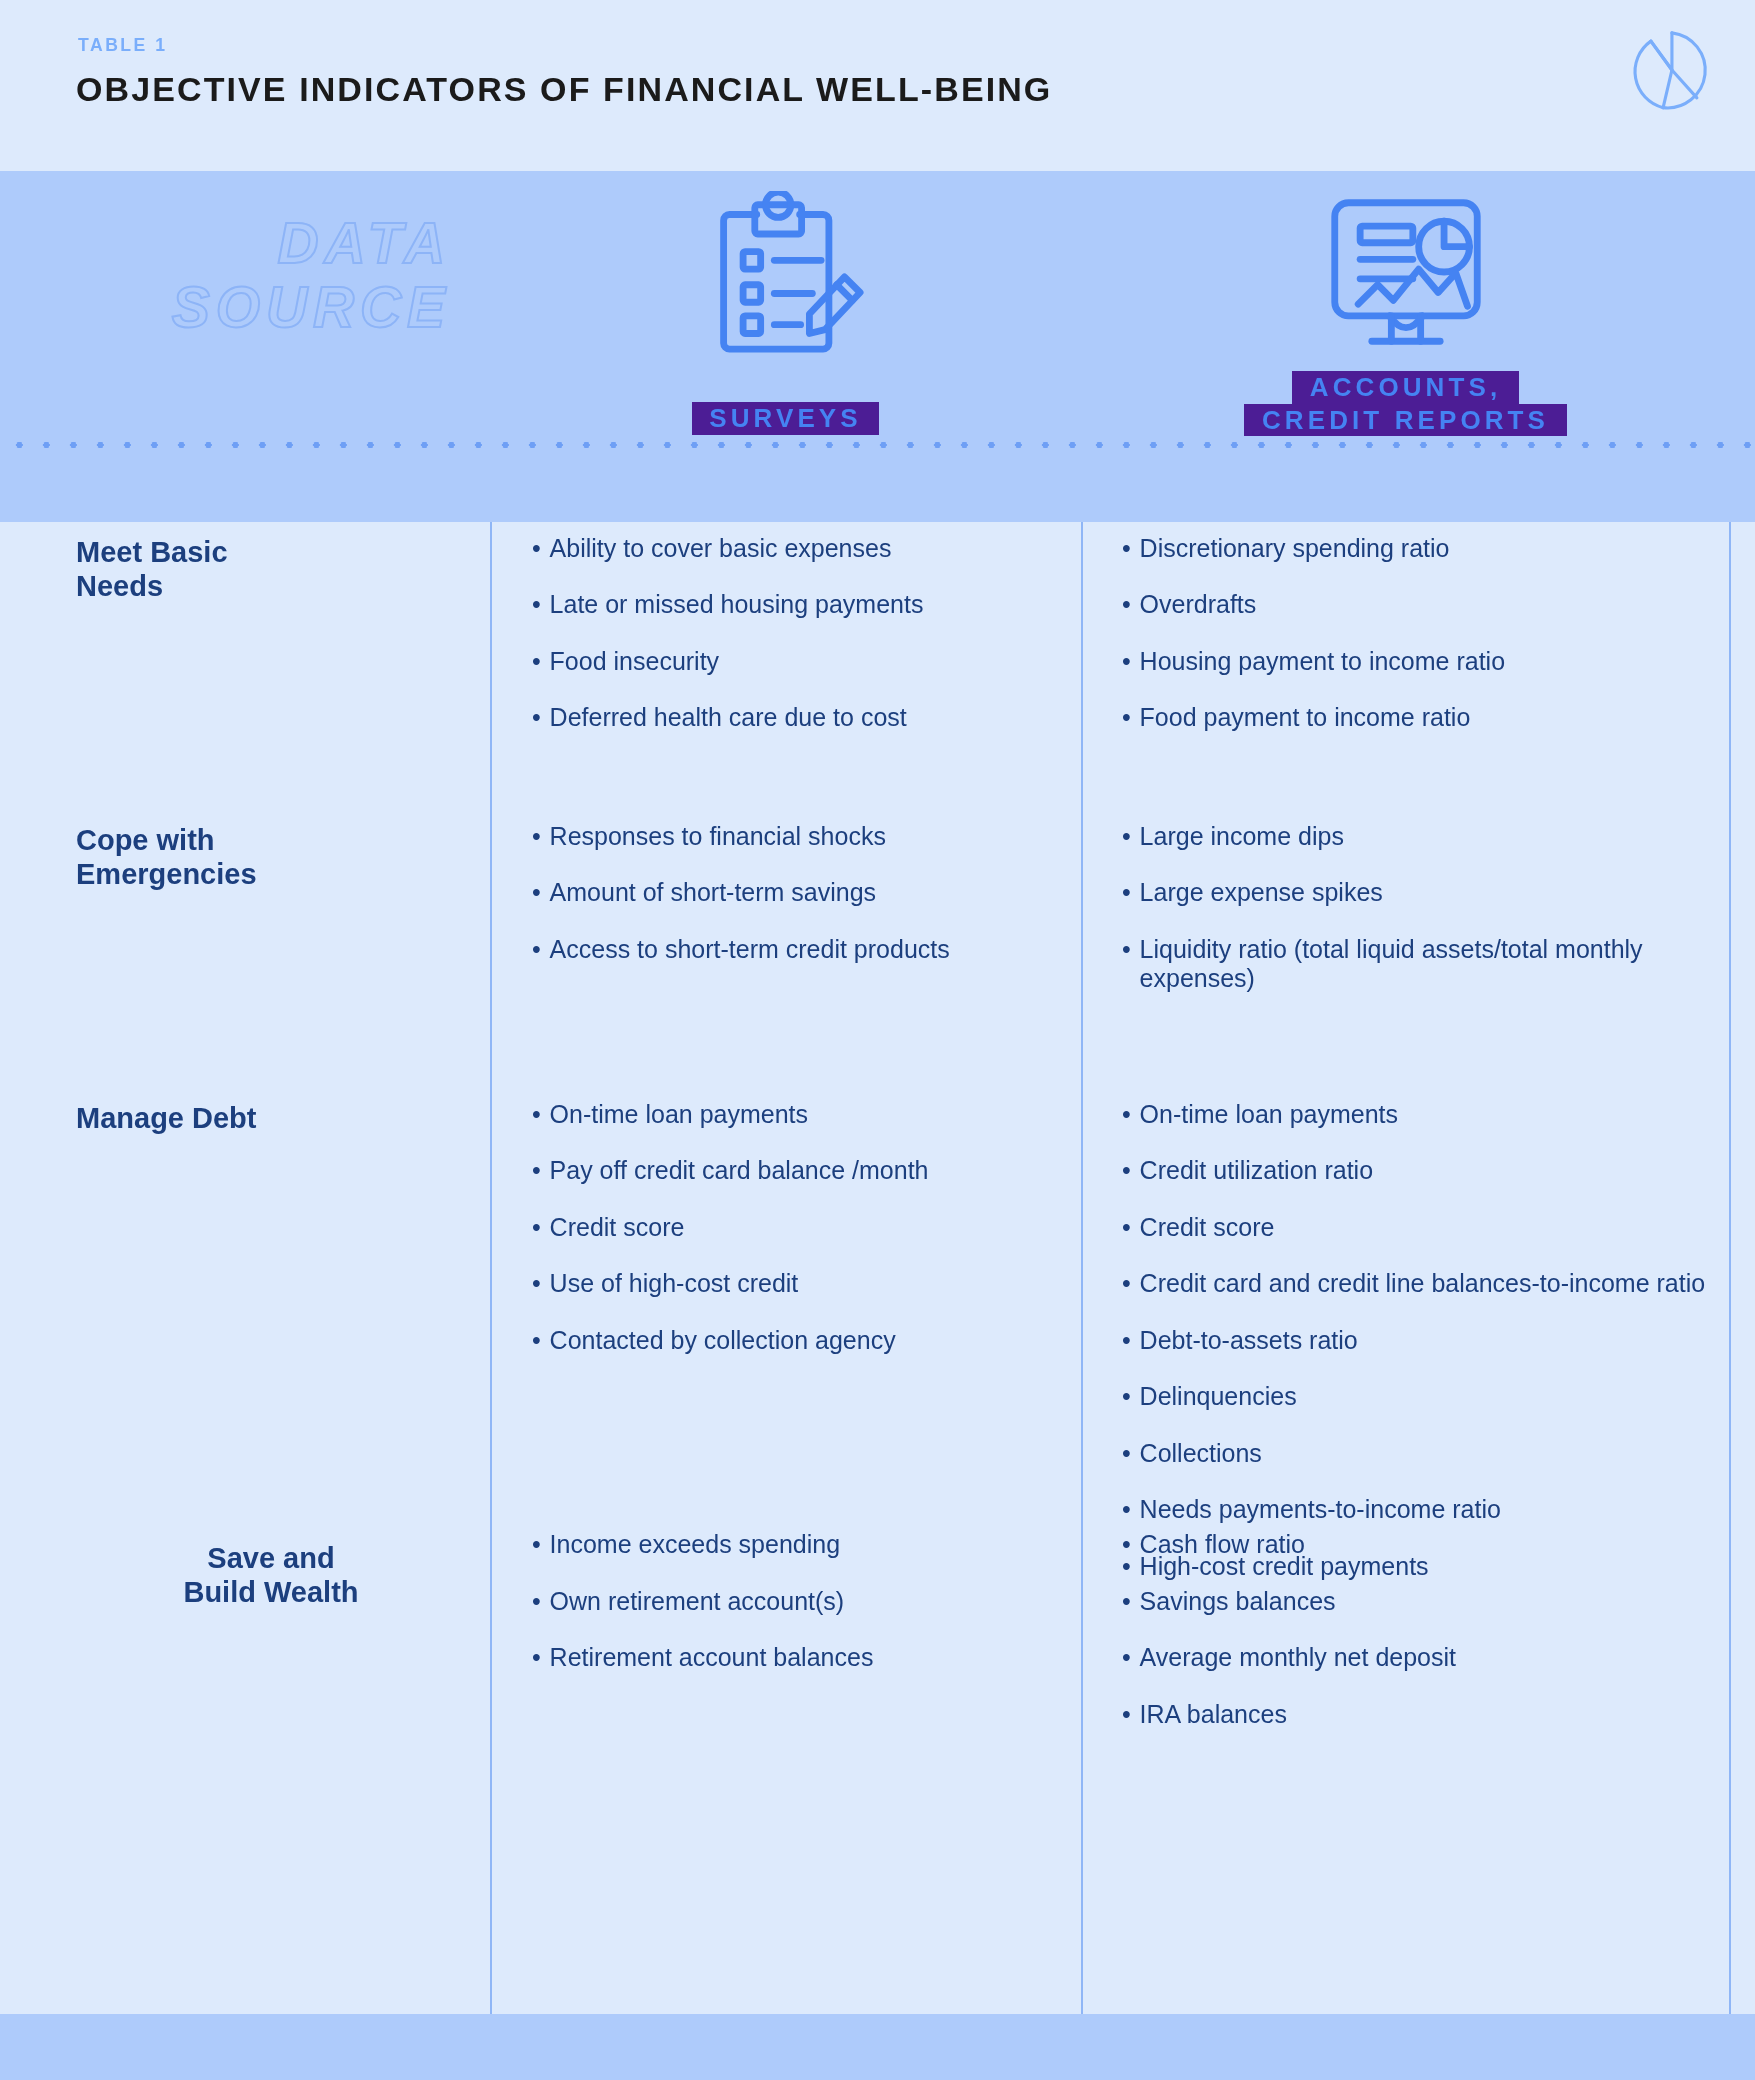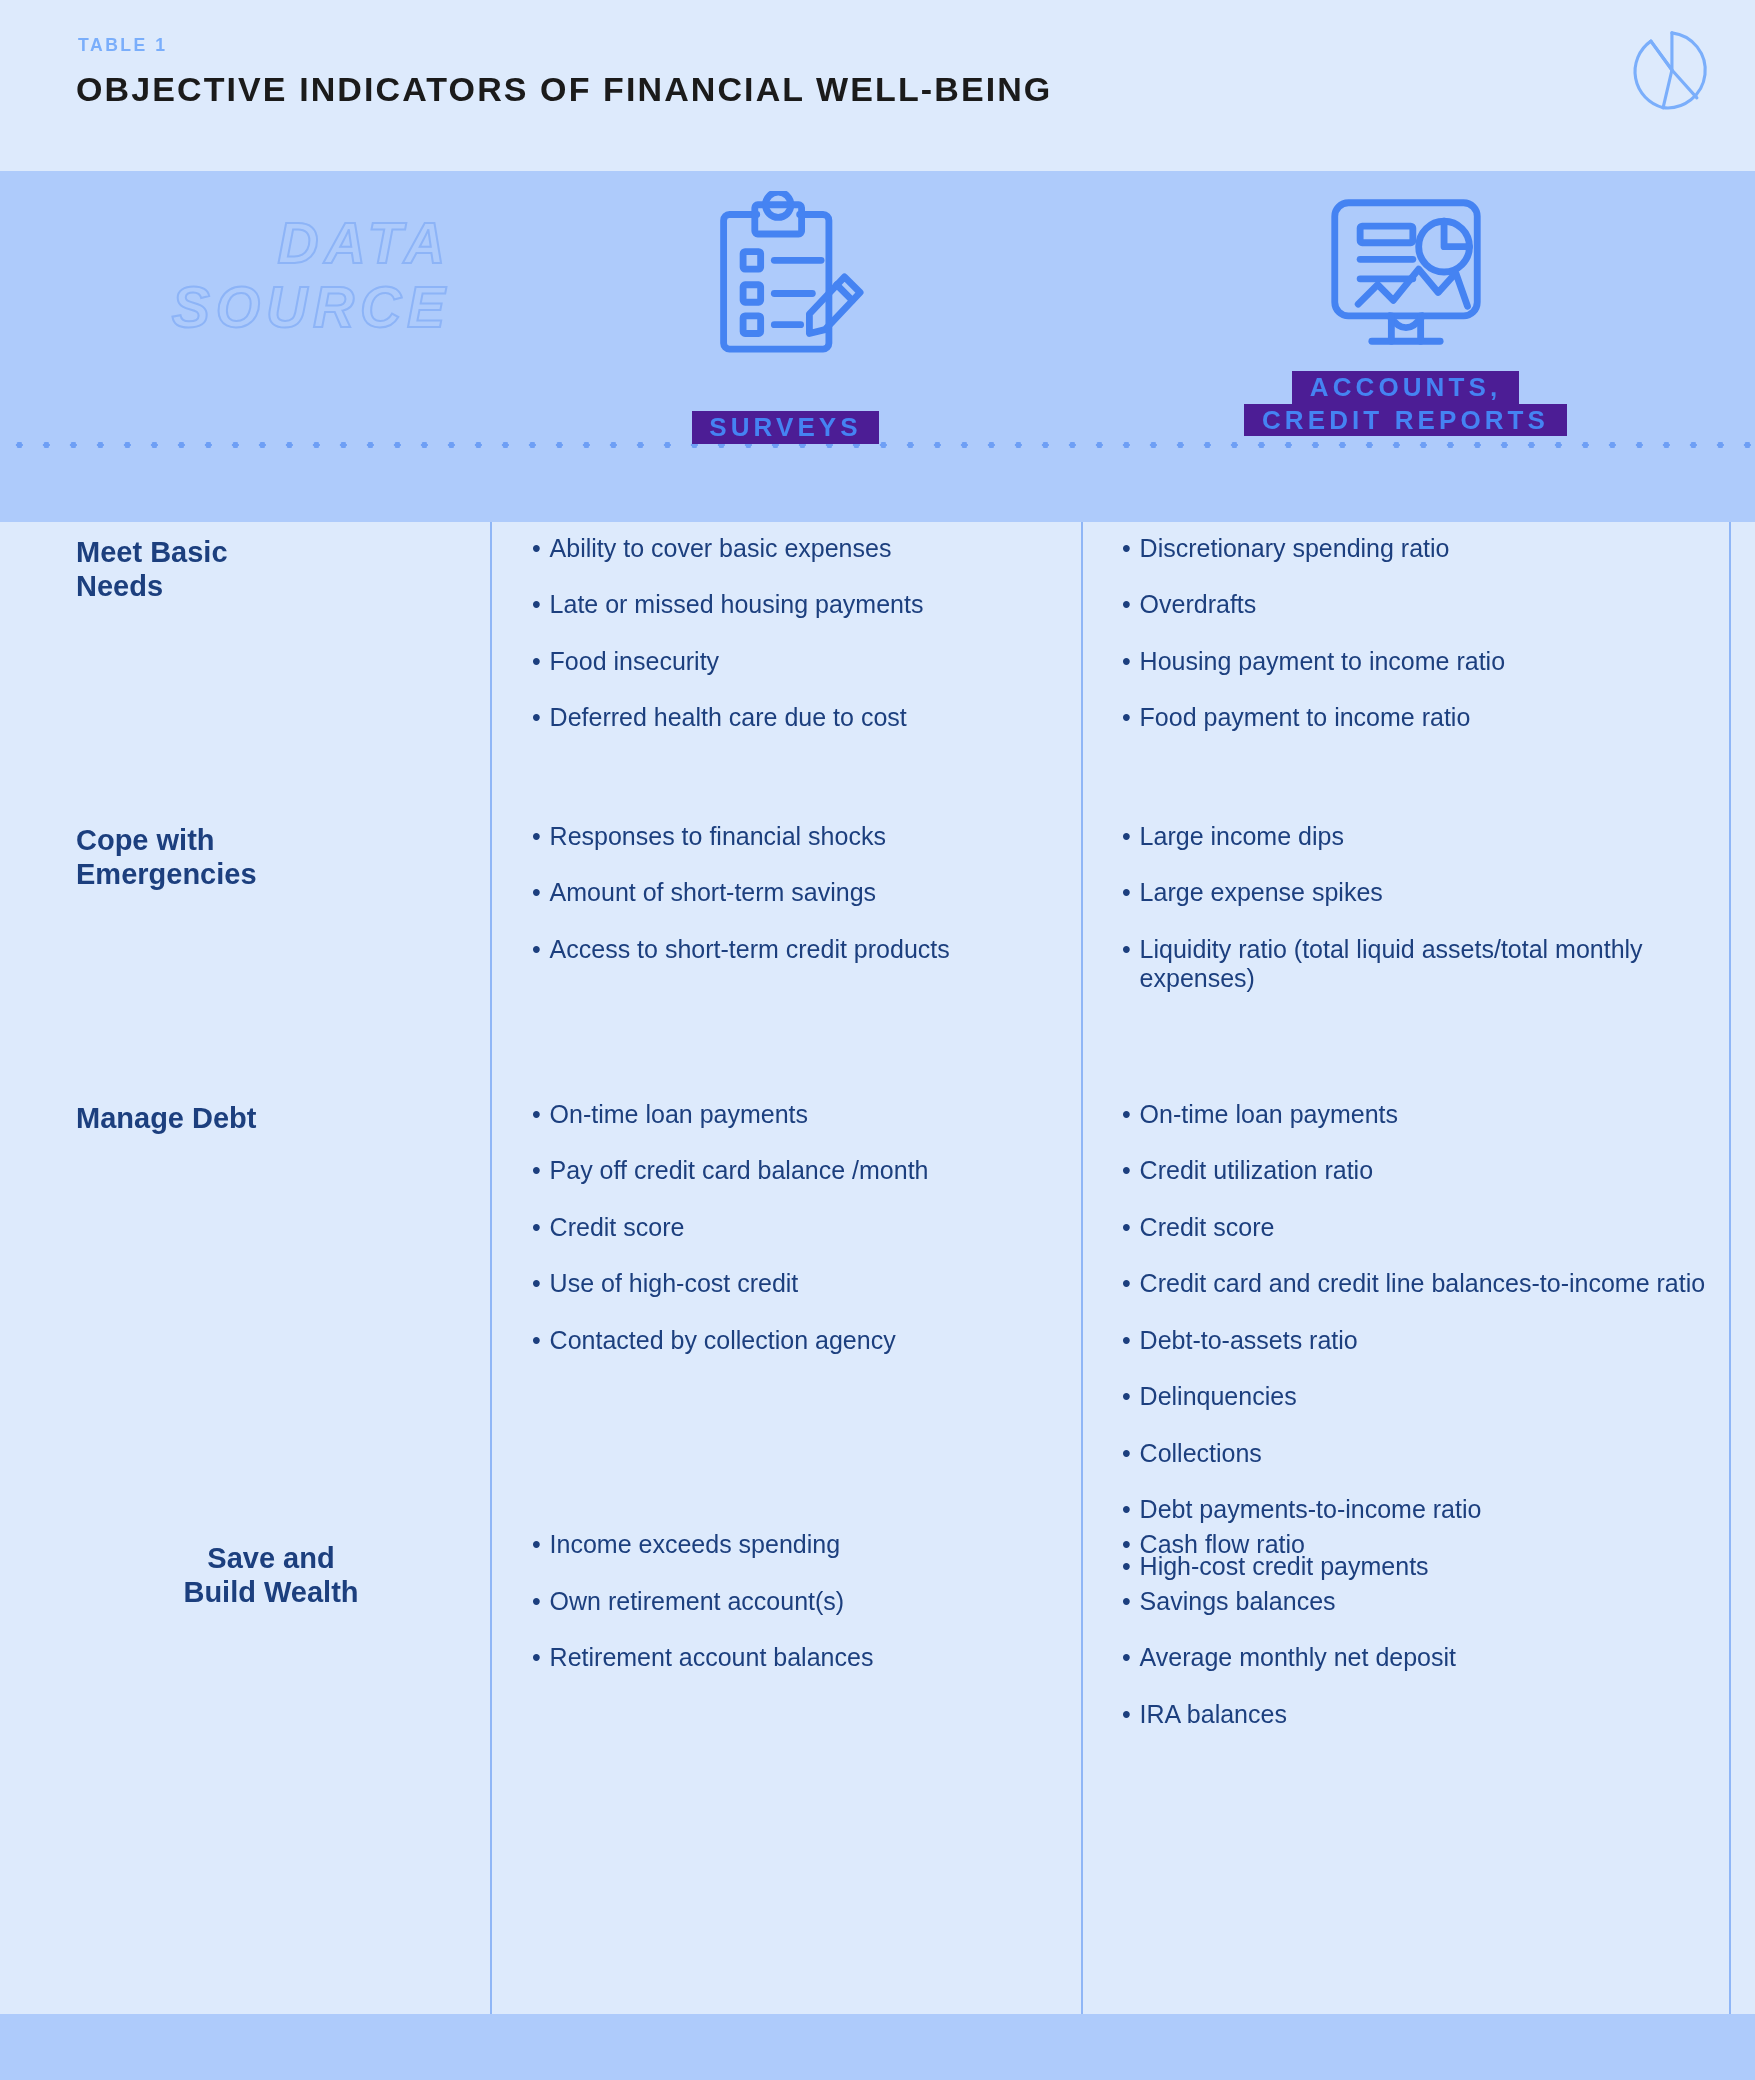--- a/index.html
+++ b/index.html
@@ -115,21 +115,21 @@
     position: absolute;
     left: 0;
     width: 100%;
     text-align: center;
     font-size: 26px;
     font-weight: bold;
     letter-spacing: 4.1px;
     line-height: 1.25;
     color: #4583f2;
   }
-  .hdr-label-surveys { top: 231px; margin-top: 9px; }
+  .hdr-label-surveys { top: 231px; }
   .hdr-label-accounts { top: 200px; }
   .hdr-label .lbl-bg {
     background: #4c1d95;
     padding: 0 17.6px;
     display: inline-block;
   }
 
   
   .body-area {
     position: absolute;
@@ -340,21 +340,21 @@
         <li>Contacted by collection agency</li>
       </ul>
       <ul class="cell-list col-accounts">
         <li>On-time loan payments</li>
         <li>Credit utilization ratio</li>
         <li>Credit score</li>
         <li>Credit card and credit line balances-to-income ratio</li>
         <li>Debt-to-assets ratio</li>
         <li>Delinquencies</li>
         <li>Collections</li>
-        <li>Debt payments-to-income ratio</li>
+        <li>Needs payments-to-income ratio</li>
         <li>High-cost credit payments</li>
       </ul>
     </div>
 
     <div class="row row-3">
       <div class="cell-label">
         <div>Save and</div>
         <div>Build Wealth</div>
       </div>
       <ul class="cell-list col-surveys">

